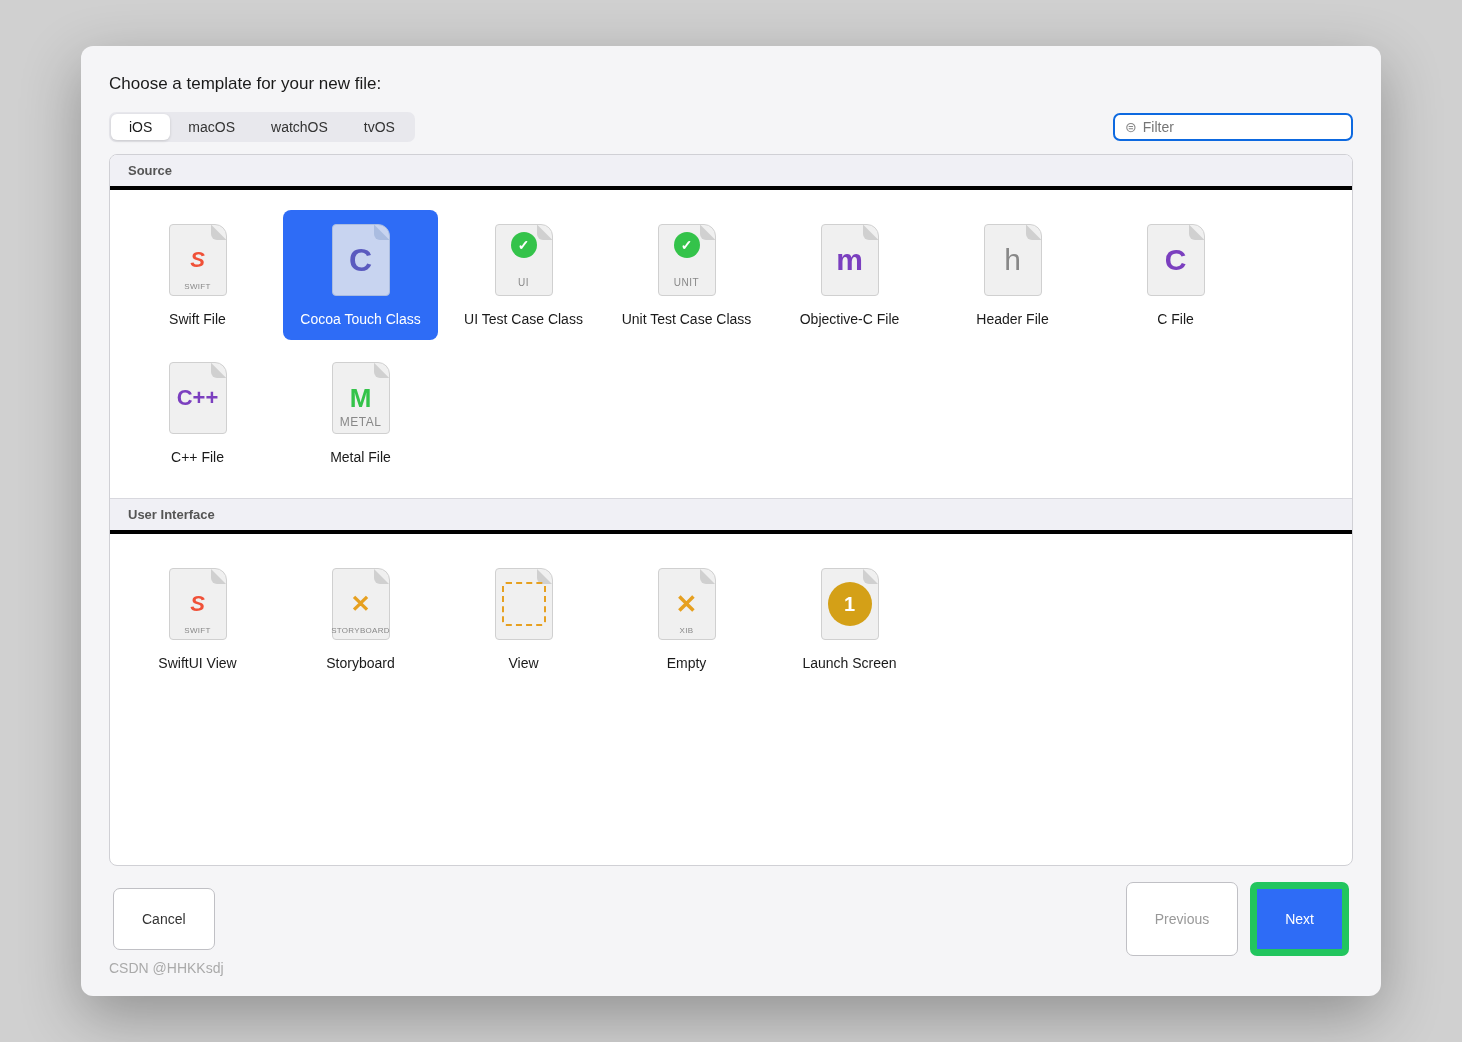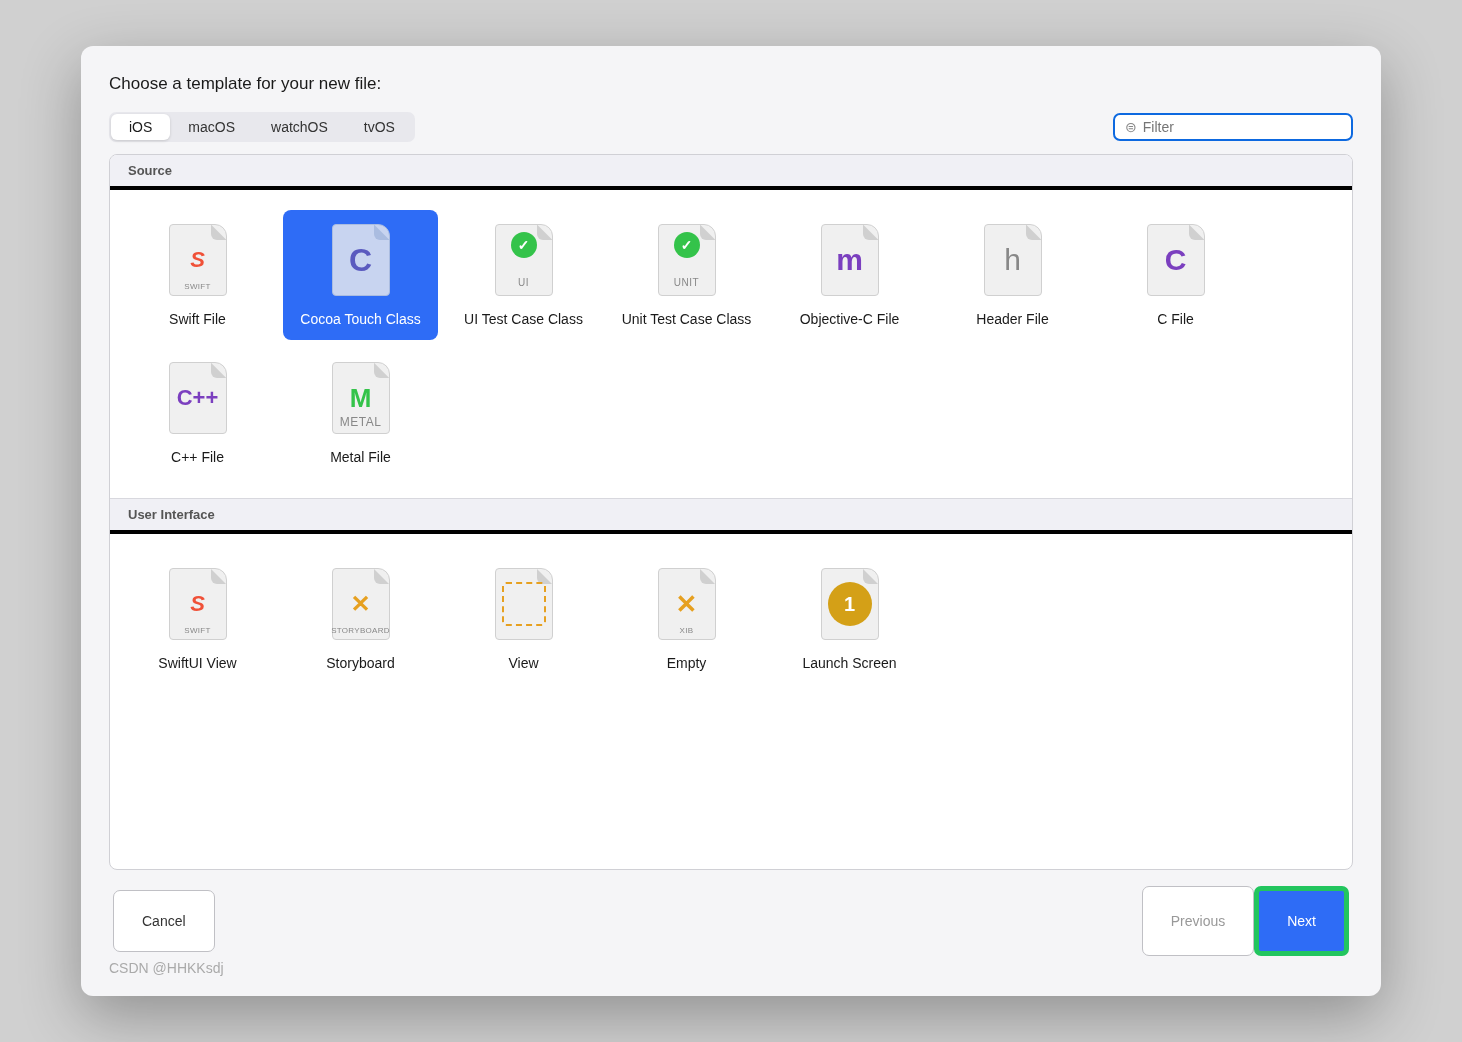--- a/index.html
+++ b/index.html
@@ -186,25 +186,26 @@
       color: #333;
     }
     .btn-secondary {
       background: #fff;
       border: 1px solid #c0c0c5;
       color: #999;
       cursor: default;
     }
     .btn-primary {
       background: #2e6cf6;
-      border: 5px solid #22c55e;
+      border: 7px solid #22c55e;
       color: #fff;
     }
     .right-btns {
       display: flex;
+      gap: 12px;
     }
     
     .swift-logo {
       color: #f05138;
       font-size: 30px;
       font-weight: 900;
       font-style: italic;
     }
     .objc-m {
       color: #7b3fbf;

